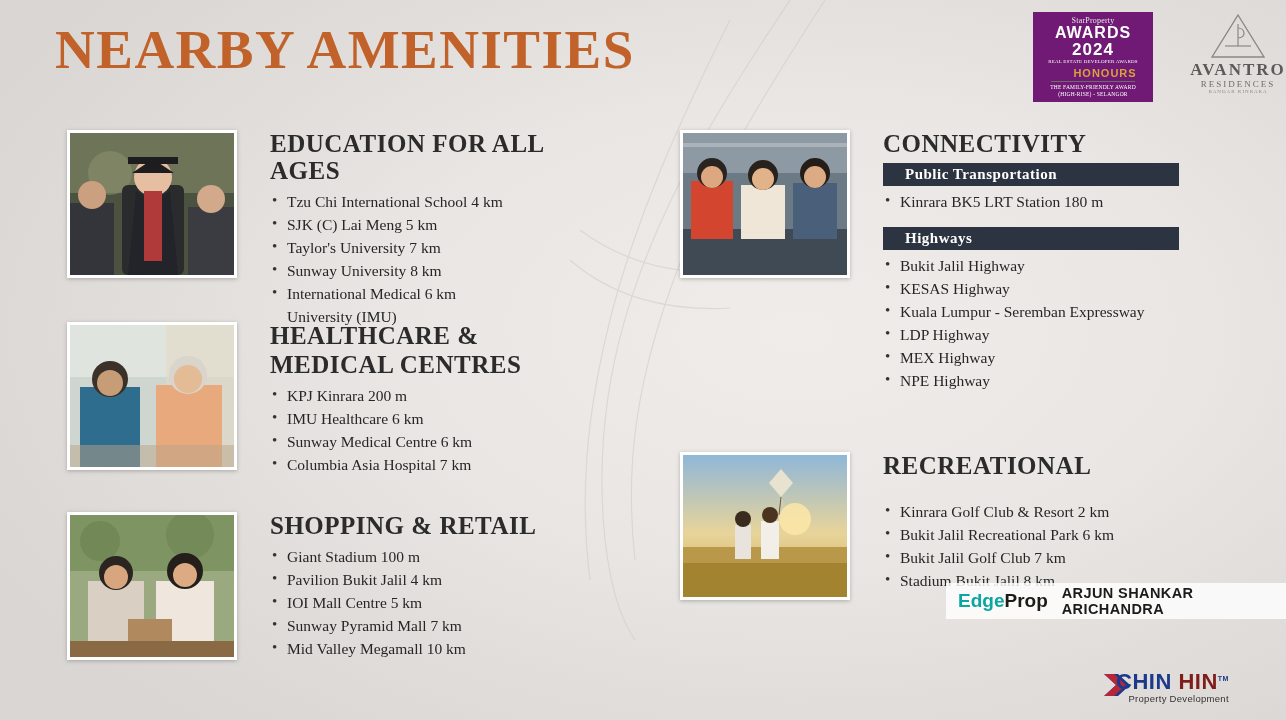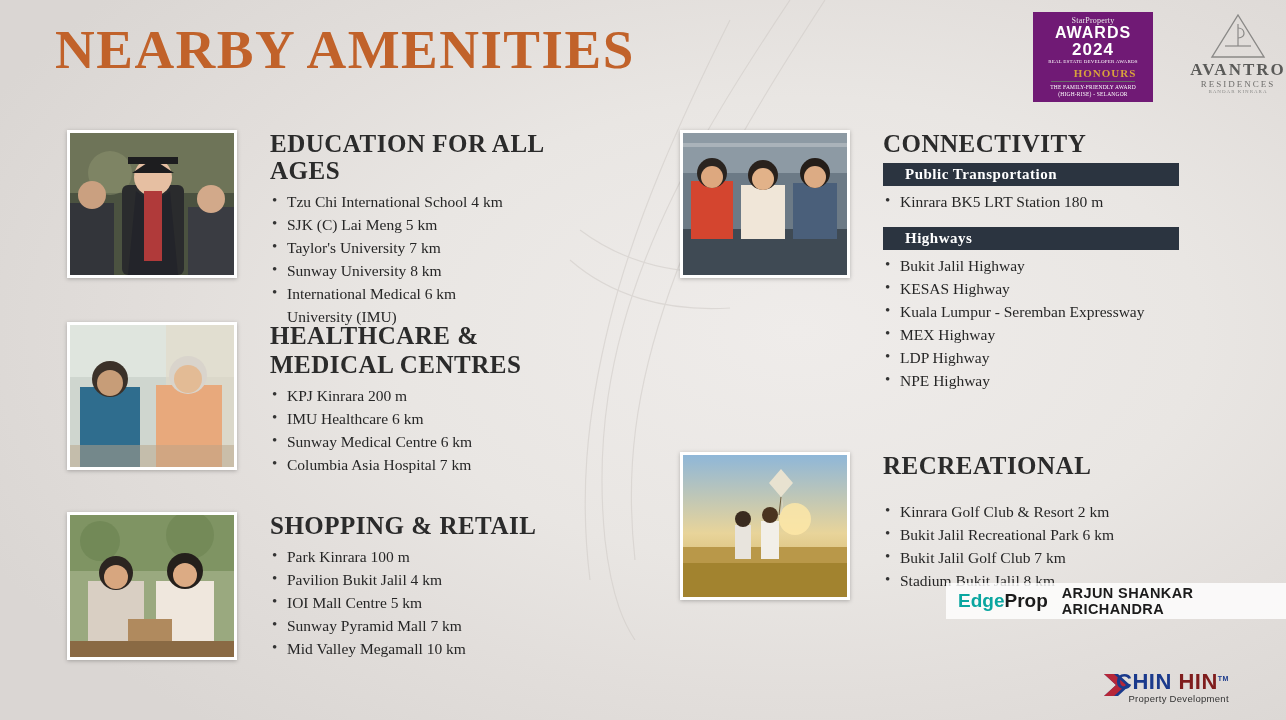--- a/index.html
+++ b/index.html
@@ -49,21 +49,21 @@
     font-size: 16px; font-weight: bold; letter-spacing: 1px; line-height: 16px;
     font-family: "Liberation Sans", sans-serif;
   }
   .award-logo .yr {
     font-size: 17px; font-weight: bold; letter-spacing: 1px; line-height: 17px;
     font-family: "Liberation Sans", sans-serif;
   }
   .award-logo .sub { font-size: 5px; letter-spacing: .2px; line-height: 7px; }
   .award-logo .hon {
     font-size: 11px; color: #d8a23c; font-weight: bold; letter-spacing: 1px;
-    margin-top: 2px; font-family: Liberation Serif, serif; padding-left: 24px;
+    margin-top: 2px; font-family: Liberation Sans, sans-serif; padding-left: 24px;
   }
   .award-logo .hr { width: 70%; height: 1px; background: #6b6b6b; margin: 2px auto; }
   .award-logo .fa { font-size: 5.5px; line-height: 7px; letter-spacing: .2px; }
 
   .avantro {
     position: absolute;
     left: 1177px; top: 12px;
     width: 122px; height: 88px;
     text-align: center;
     color: #7b7a78;
@@ -299,21 +299,21 @@
         <circle cx="115" cy="56" r="18" fill="#241f1b"></circle>
         <circle cx="115" cy="60" r="12" fill="#dcab84"></circle>
         <rect x="58" y="104" width="44" height="38" fill="#b08a5e"></rect>
         <rect x="0" y="126" width="164" height="16" fill="#8a6a44"></rect>
       </svg>
     </div>
     <div class="sect">
       <div class="sect-title">SHOPPING &amp; RETAIL</div>
       <ul class="items" style="margin-top:6px">
         <li>
-          <span>Park Kinrara</span>
+          <span>Giant Stadium</span>
           <span class="val">100 m</span>
         </li>
         <li>
           <span>Pavilion Bukit Jalil</span>
           <span class="val">4 km</span>
         </li>
         <li>
           <span>IOI Mall Centre</span>
           <span class="val">5 km</span>
         </li>
@@ -359,22 +359,22 @@
           <span>Kinrara BK5 LRT Station</span>
           <span class="val">180 m</span>
         </li>
       </ul>
 
       <div class="bar" style="margin-top:14px">Highways</div>
       <ul class="items">
         <li><span>Bukit Jalil Highway</span></li>
         <li><span>KESAS Highway</span></li>
         <li><span>Kuala Lumpur - Seremban Expressway</span></li>
+        <li><span>LDP Highway</span></li>
         <li><span>MEX Highway</span></li>
-        <li><span>LDP Highway</span></li>
         <li><span>NPE Highway</span></li>
       </ul>
     </div>
   </div>
 
   <div class="block" style="height:160px;">
     <div class="photo">
       <svg width="164" height="142" viewBox="0 0 164 142">
         <defs>
           <linearGradient id="sky" x1="0" y1="0" x2="0" y2="1">

